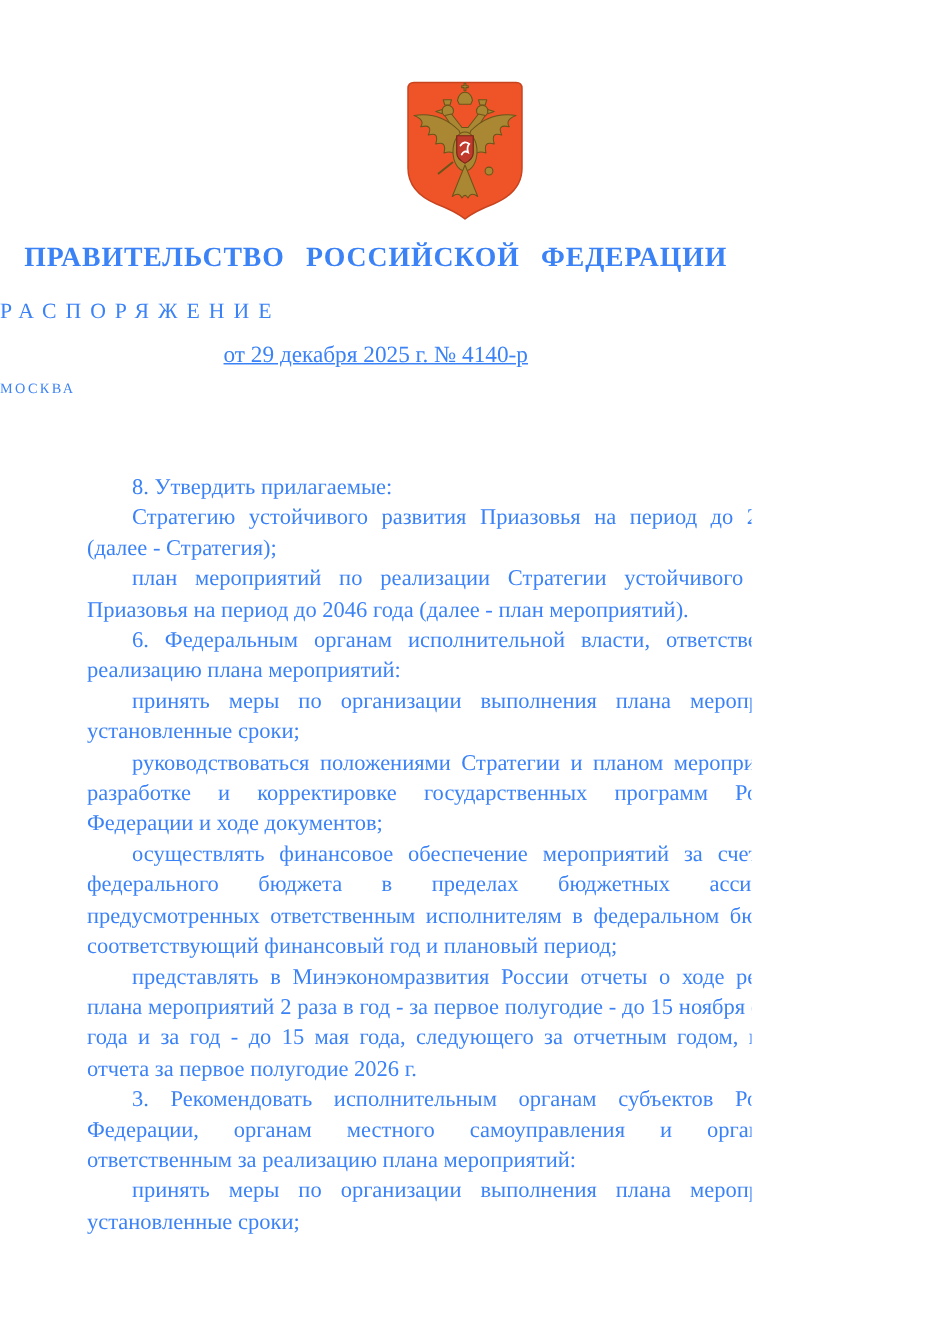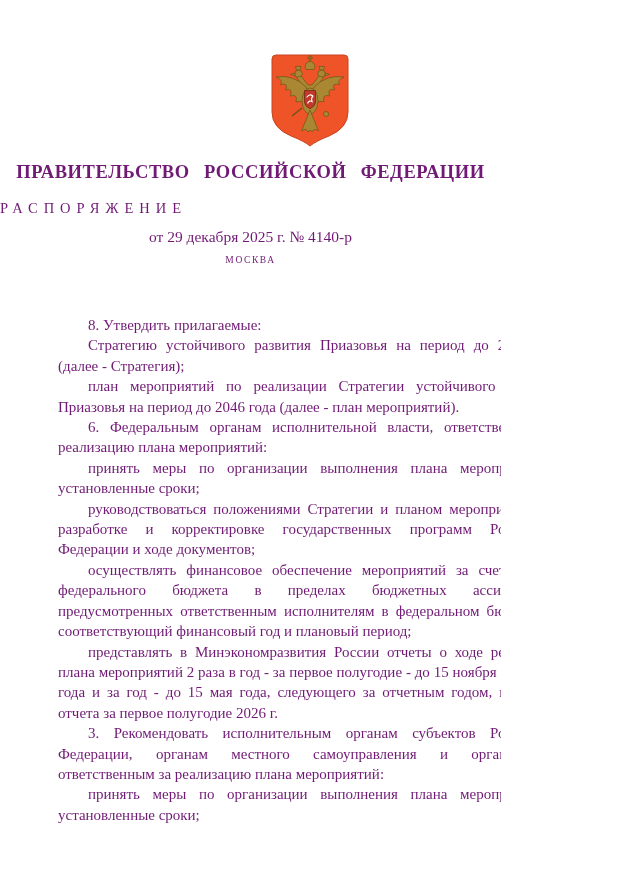--- a/index.html
+++ b/index.html
@@ -2,21 +2,21 @@
 <html><head>
 <meta charset="utf-8">
 <style>
   html, body { margin: 0; padding: 0; background: #ffffff; }
   .page {
     position: relative;
     width: 501px;
     height: 891px;
     background: #ffffff;
     font-family: "Liberation Serif", serif;
-    color: #701a75;
+    color: #3b82f6;
     overflow: hidden;
   }
   .emblem {
     position: absolute;
     left: 265px;
     top: 52px;
     width: 90px;
     height: 96px;
   }
   .emblem svg { display: block; width: 100%; height: 100%; }
@@ -42,27 +42,28 @@
     letter-spacing: 6px;
     white-space: nowrap;
   }
   .date-line {
     position: absolute;
     top: 228px;
     left: 0;
     width: 100%;
     text-align: center;
     font-size: 15.5px;
+    text-decoration: underline;
   }
   .city {
     position: absolute;
     top: 255px;
     left: 0;
     width: 100%;
-    text-align: center;
+    text-align: left;
     font-size: 9.5px;
     letter-spacing: 1.6px;
   }
   .body-text {
     position: absolute;
     left: 58px;
     top: 315px;
     width: 506px;
     font-size: 15px;
     line-height: 20.4px;

